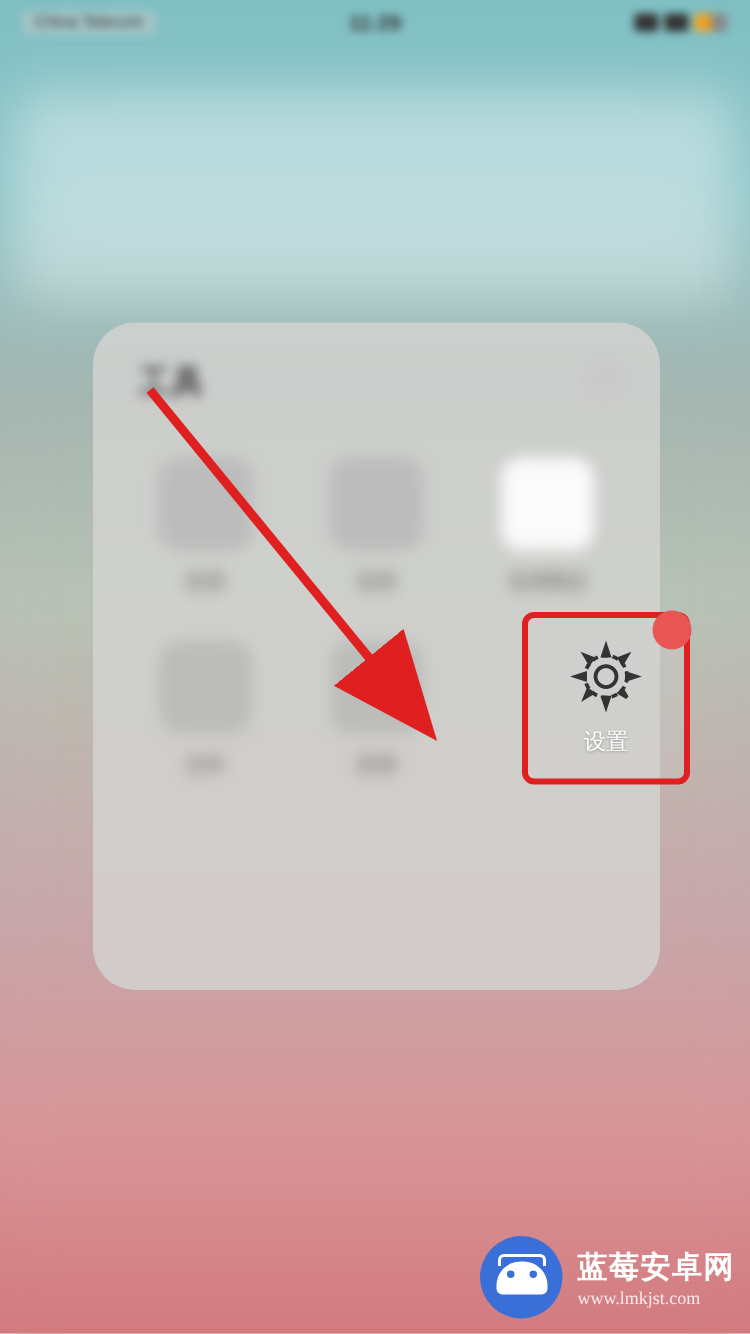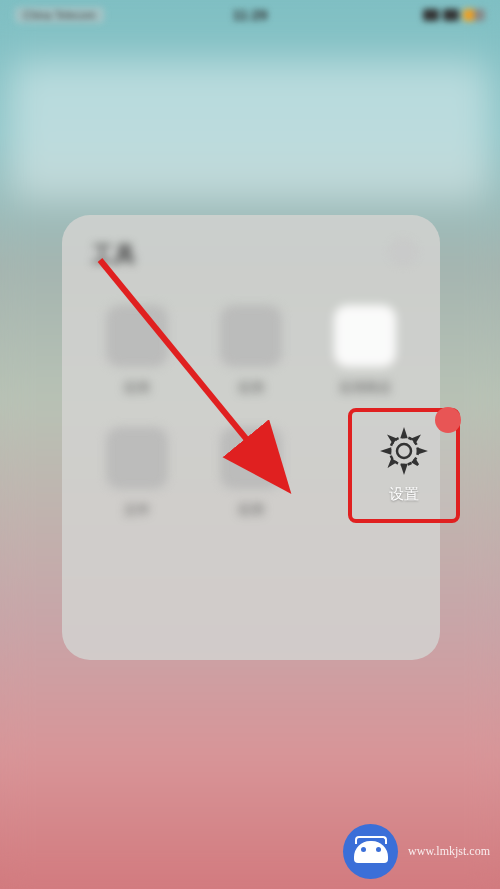--- a/index.html
+++ b/index.html
@@ -367,15 +367,16 @@
 </svg>
 
 <div class="watermark">
   <div class="watermark-logo">
     <div class="watermark-eyes">
       <div class="watermark-eye"></div>
       <div class="watermark-eye"></div>
     </div>
   </div>
   <div class="watermark-text">
+    <div class="watermark-title">蓝莓安卓网</div>
     <div class="watermark-url">www.lmkjst.com</div>
   </div>
 </div>
 
 </body></html>

